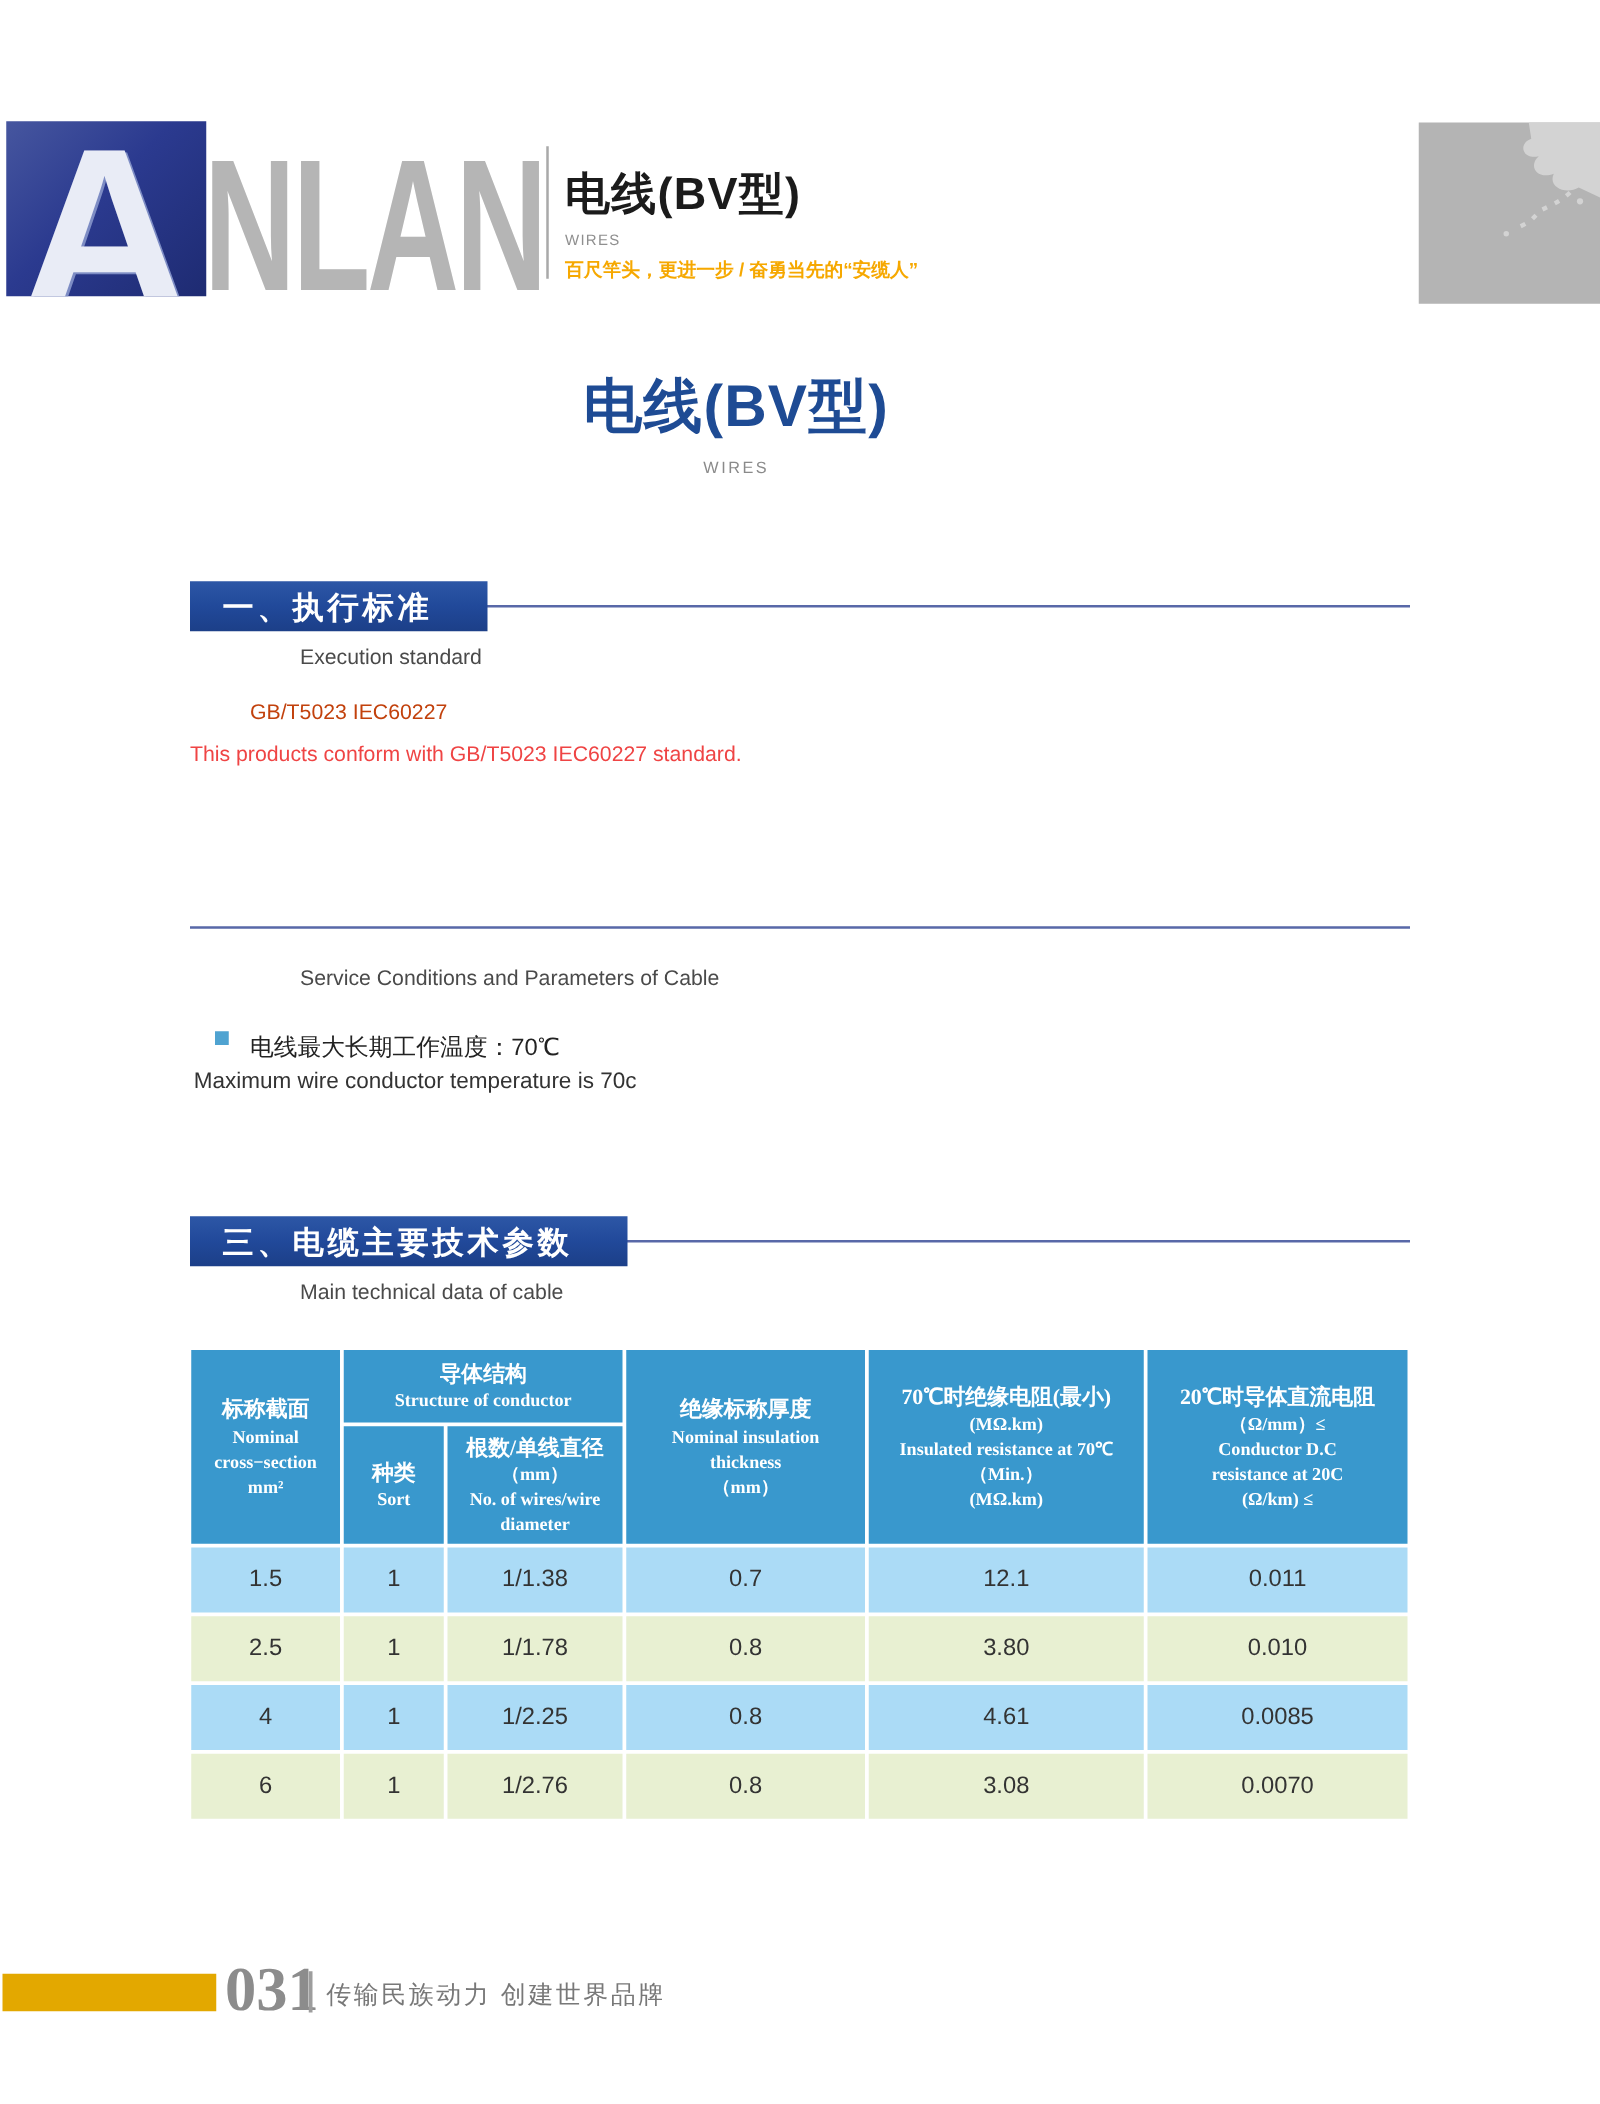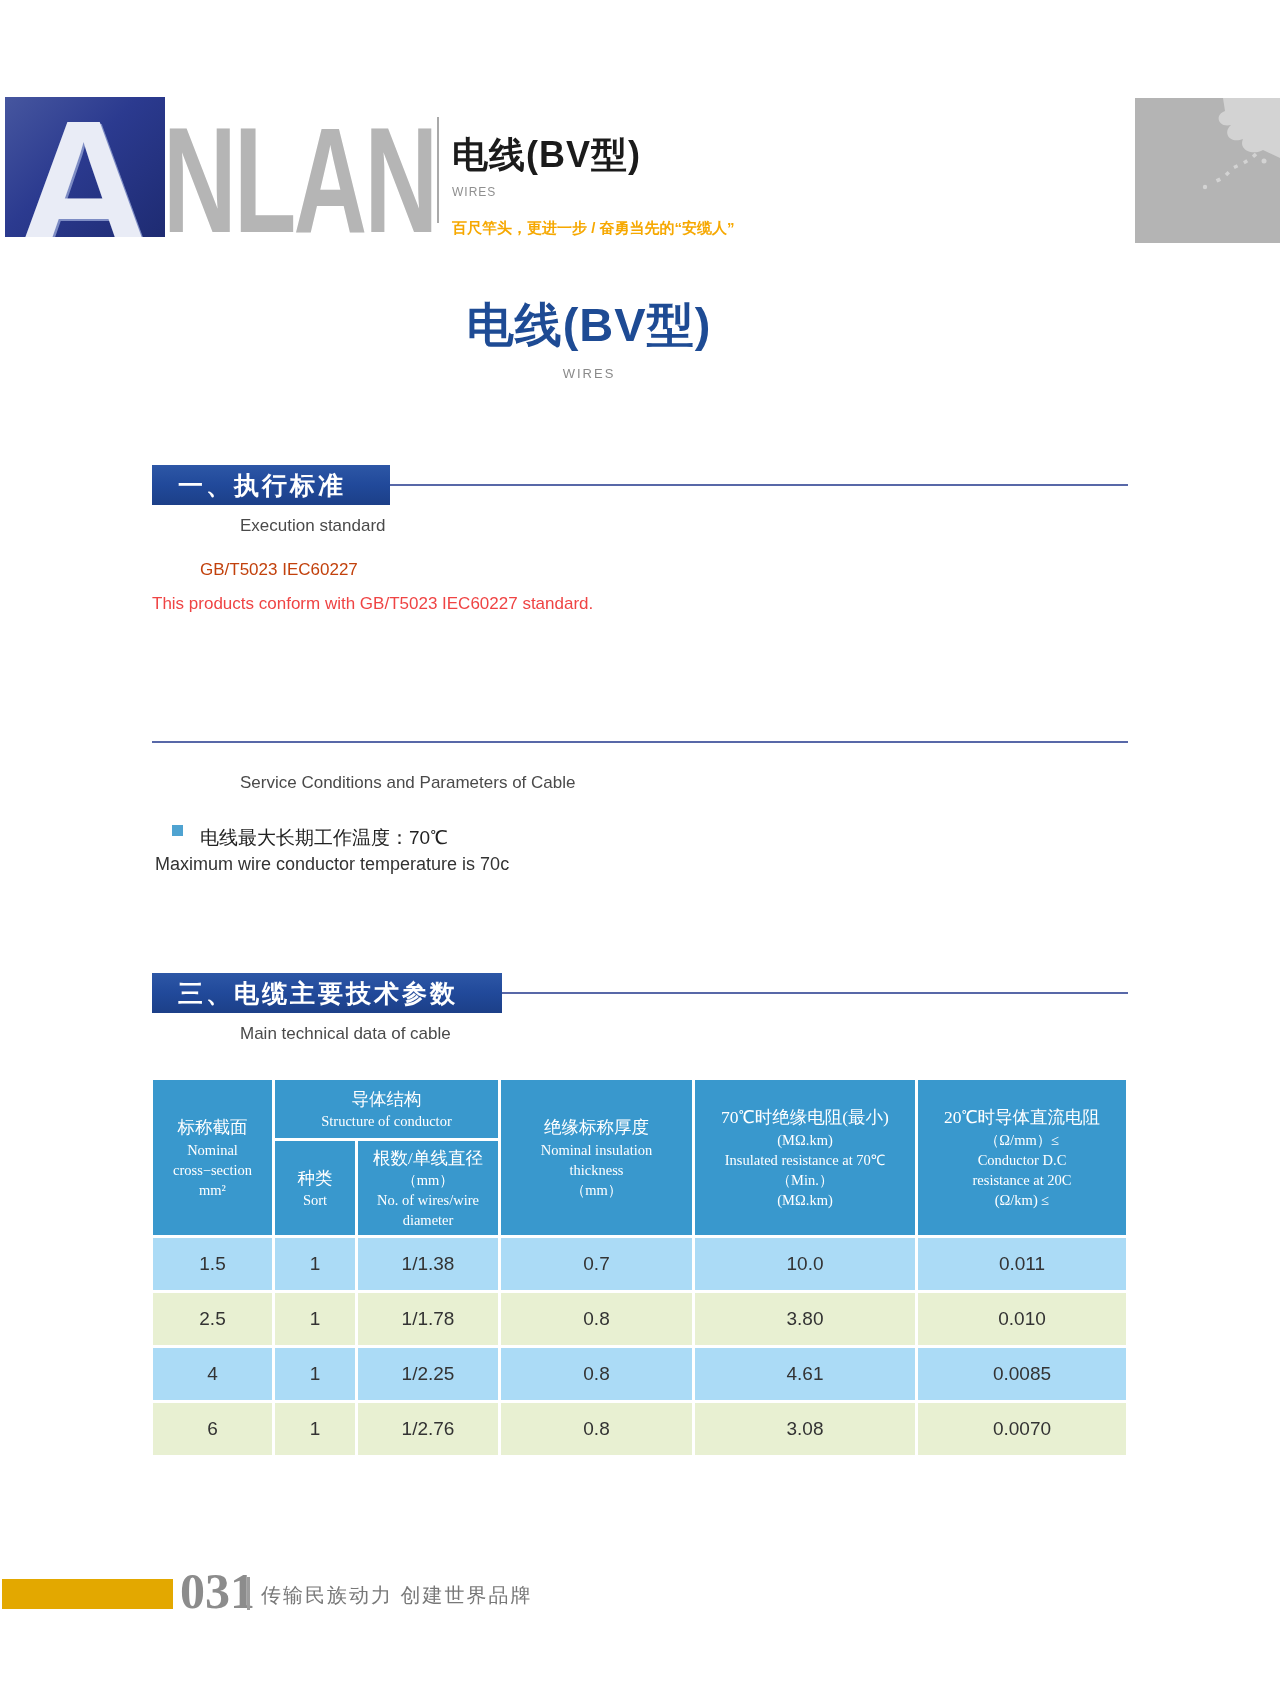--- a/index.html
+++ b/index.html
@@ -22,21 +22,21 @@
   .logo-rest {
     position:absolute; left:163px; top:96px; height:141px;
     display:flex; align-items:flex-end;
     font-size:150px; line-height:0.76; font-weight:bold; color:#b5b5b5;
     transform:scaleX(0.68); transform-origin:left bottom; letter-spacing:-4px;
   }
   .head-divider { position:absolute; left:437px; top:117px; width:2px; height:106px; background:#a9a9a9; }
   .head-text { position:absolute; left:452px; top:131px; }
   .head-cn { font-size:36px; font-weight:bold; color:#1b1b1b; letter-spacing:1px; }
   .head-en { font-size:12px; color:#8f8f8f; margin-top:5px; letter-spacing:1px; }
-  .head-tagline { font-size:15px; font-weight:bold; color:var(--accent-yellow); margin-top:20px; }
+  .head-tagline { font-size:15px; font-weight:bold; color:var(--accent-yellow); margin-top:8px; }
   .map-thumb { position:absolute; left:1135px; top:98px; width:145px; height:145px; background:#b4b4b4; }
 
   
   .doc-title { position:absolute; left:389px; top:294px; width:400px; text-align:center; }
   .doc-title-cn { font-size:47px; font-weight:bold; color:var(--title-blue); letter-spacing:1px; margin:0; }
   .doc-title-en { font-size:13px; color:#8a8a8a; letter-spacing:2px; margin-top:9px; }
 
   
   .sec { position:absolute; left:152px; width:976px; }
   .sec-head { position:relative; height:40px; }
@@ -55,21 +55,21 @@
   .bullet-row { position:absolute; left:172px; top:825px; display:flex; align-items:flex-start; }
   .bullet-sq  { width:11px; height:11px; background:var(--bullet-blue); margin-right:17px; flex:none; }
   .bullet-cn  { font-size:19px; color:#222; }
   .bullet-en  { position:absolute; left:155px; top:854px; font-size:18px; color:#333; }
 
   
   .tech-table-wrap { position:absolute; left:150px; top:1077px; }
   table.tech { border-collapse:separate; border-spacing:3px; table-layout:fixed; width:979px; }
   table.tech th {
     background:var(--table-header-blue); color:#fff; text-align:center; vertical-align:middle;
-    font-family:"Liberation Serif", serif; font-weight:normal; font-size:14.5px; line-height:1.38;
+    font-family:"Liberation Serif", serif; font-weight:bold; font-size:14.5px; line-height:1.38;
     padding:3px 3px;
   }
   table.tech th::first-line { font-size:17.5px; }
   table.tech thead tr.h1 th { height:52px; }
   table.tech thead tr.h2 th { height:88px; }
   table.tech td {
     text-align:center; vertical-align:middle; height:50px;
     font-size:19px; color:#333;
   }
   table.tech tr.row-blue  td { background:var(--row-blue); }
@@ -165,21 +165,21 @@
           <th>种类<br>Sort</th>
           <th>根数/单线直径<br>（mm）<br>No. of wires/wire<br>diameter</th>
         </tr>
       </thead>
       <tbody>
           <tr class="row-blue">
             <td>1.5</td>
             <td>1</td>
             <td>1/1.38</td>
             <td>0.7</td>
-            <td>10.0</td>
+            <td>12.1</td>
             <td>0.011</td>
           </tr>
           <tr class="row-green">
             <td>2.5</td>
             <td>1</td>
             <td>1/1.78</td>
             <td>0.8</td>
             <td>3.80</td>
             <td>0.010</td>
           </tr>

